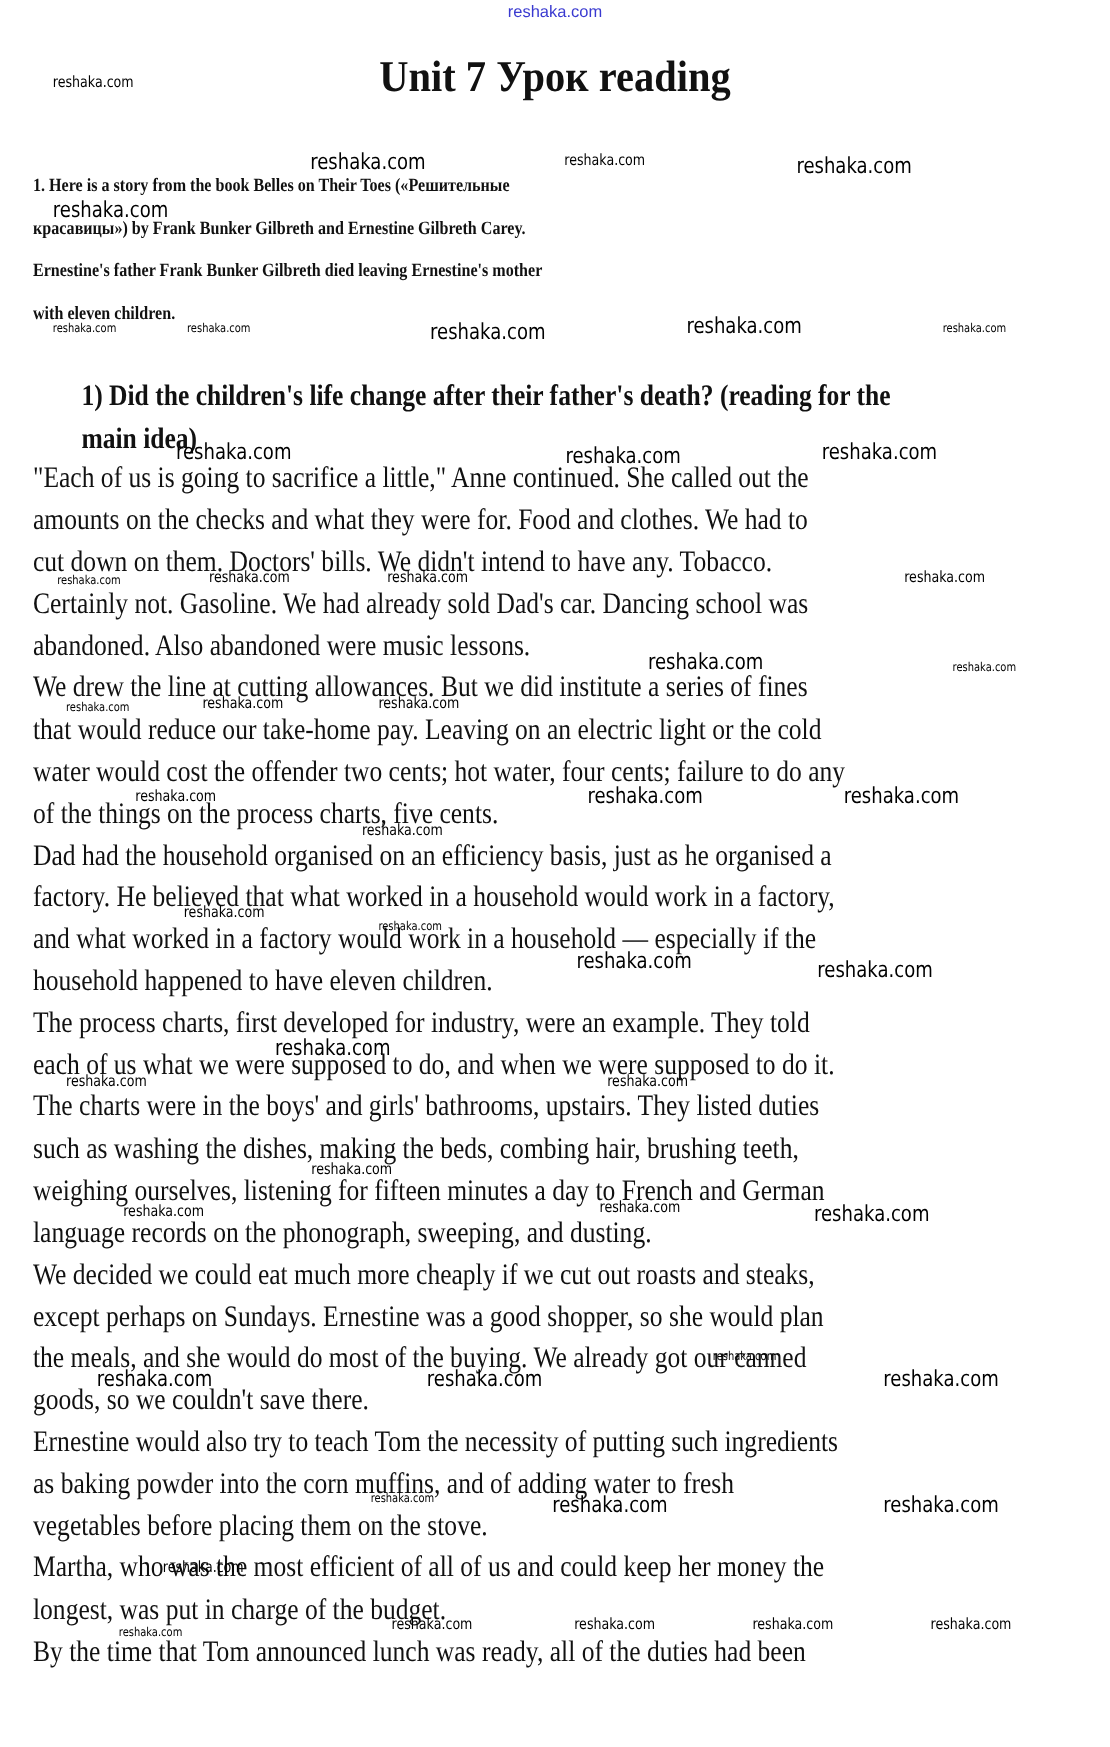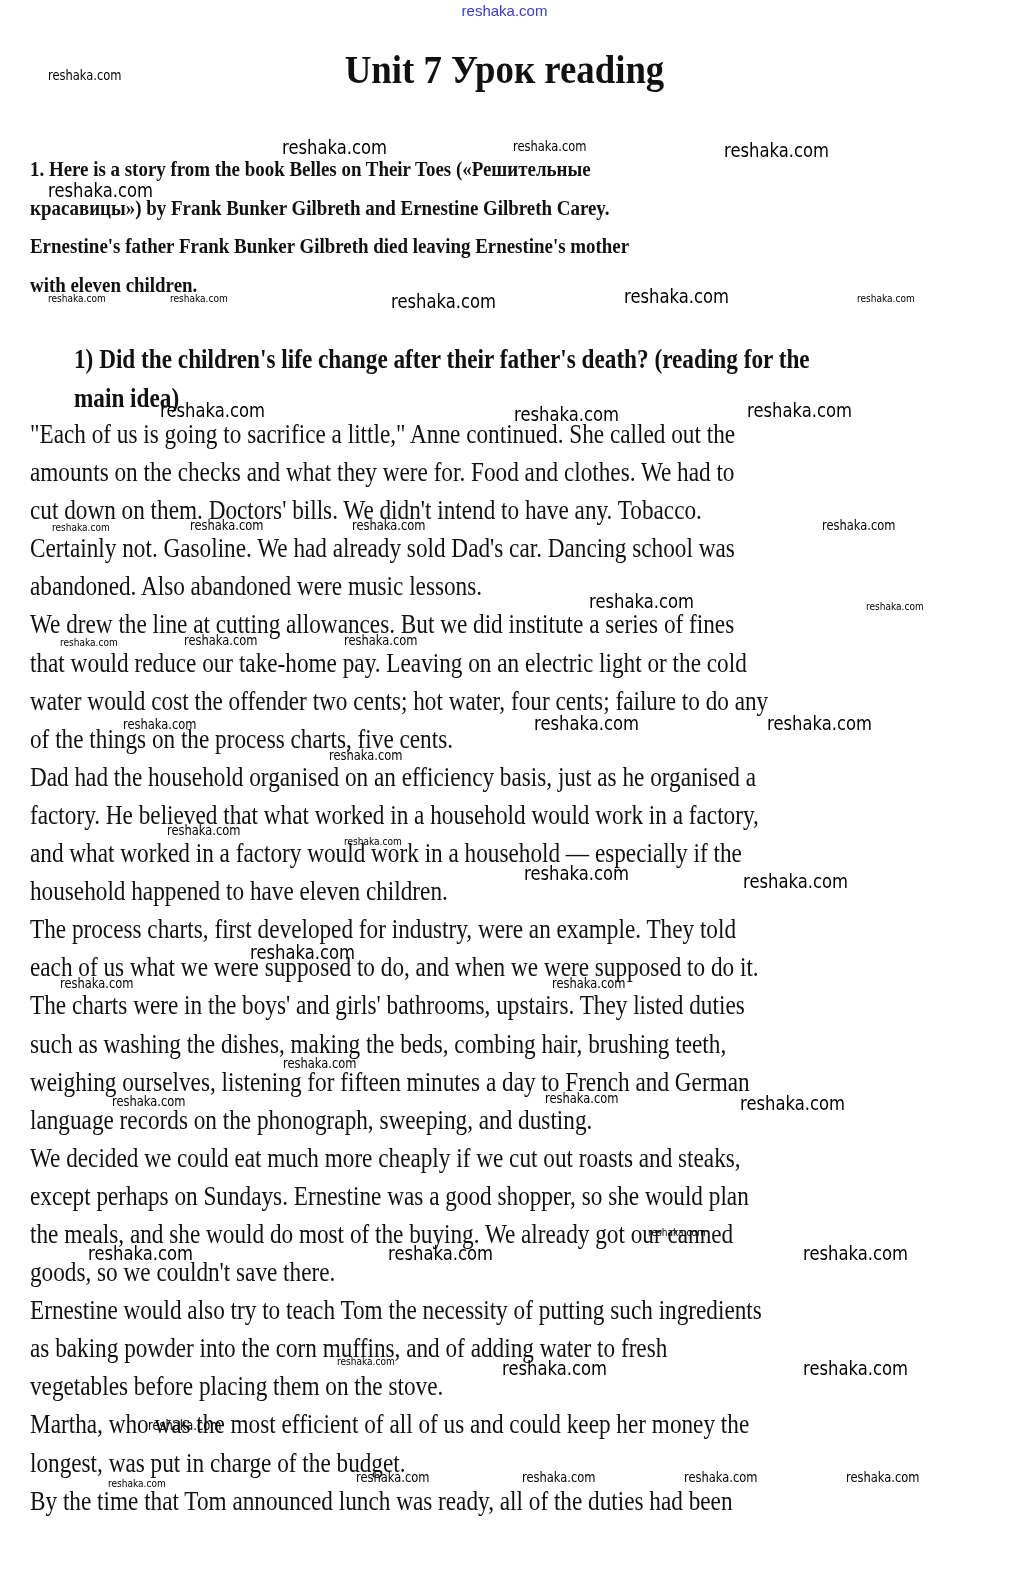--- a/index.html
+++ b/index.html
@@ -1,19 +1,19 @@
 <!DOCTYPE html>
 <html><head>
 <meta charset="utf-8">
 <style>
   html, body { margin: 0; padding: 0; background: #ffffff; }
   body { width: 1009px; height: 1588px; position: relative; overflow: hidden; font-family: "Liberation Serif", serif; color: #111; }
   .top-wm { position: absolute; top: 2px; left: 0; width: 1009px; text-align: center; font-family: "Liberation Sans", sans-serif; font-size: 15px; color: #3a3ad0; letter-spacing: 0px; }
   .title { position: absolute; top: 42px; left: 0; width: 1009px; text-align: center; font-weight: bold; font-size: 40px; line-height: 56px; transform: scaleX(0.92); transform-origin: 50% 50%; }
-  .intro { position: absolute; left: 30px; top: 150px; width: 960px; font-weight: bold; font-size: 22px; line-height: 38.5px; }
+  .intro { position: absolute; left: 30px; top: 150px; width: 960px; font-weight: bold; font-size: 17px; line-height: 38.5px; }
   .intro div, .q div, .body div { white-space: nowrap; transform: scaleX(0.86); transform-origin: 0 50%; }
   .q { position: absolute; left: 30px; top: 340px; width: 960px; font-weight: bold; font-size: 27px; line-height: 38.5px; margin-left: 44px; }
   .body { position: absolute; left: 30px; top: 415px; width: 960px; font-size: 27px; line-height: 38.1px; }
   .wm { position: absolute; font-family: "DejaVu Sans", sans-serif; color: #000; white-space: nowrap; transform: scaleX(0.82); transform-origin: 0 50%; }
   .wm.s { font-size: 11px; }
   .wm.m { font-size: 14px; }
   .wm.l { font-size: 20px; }
 </style>
 </head>
 <body>

